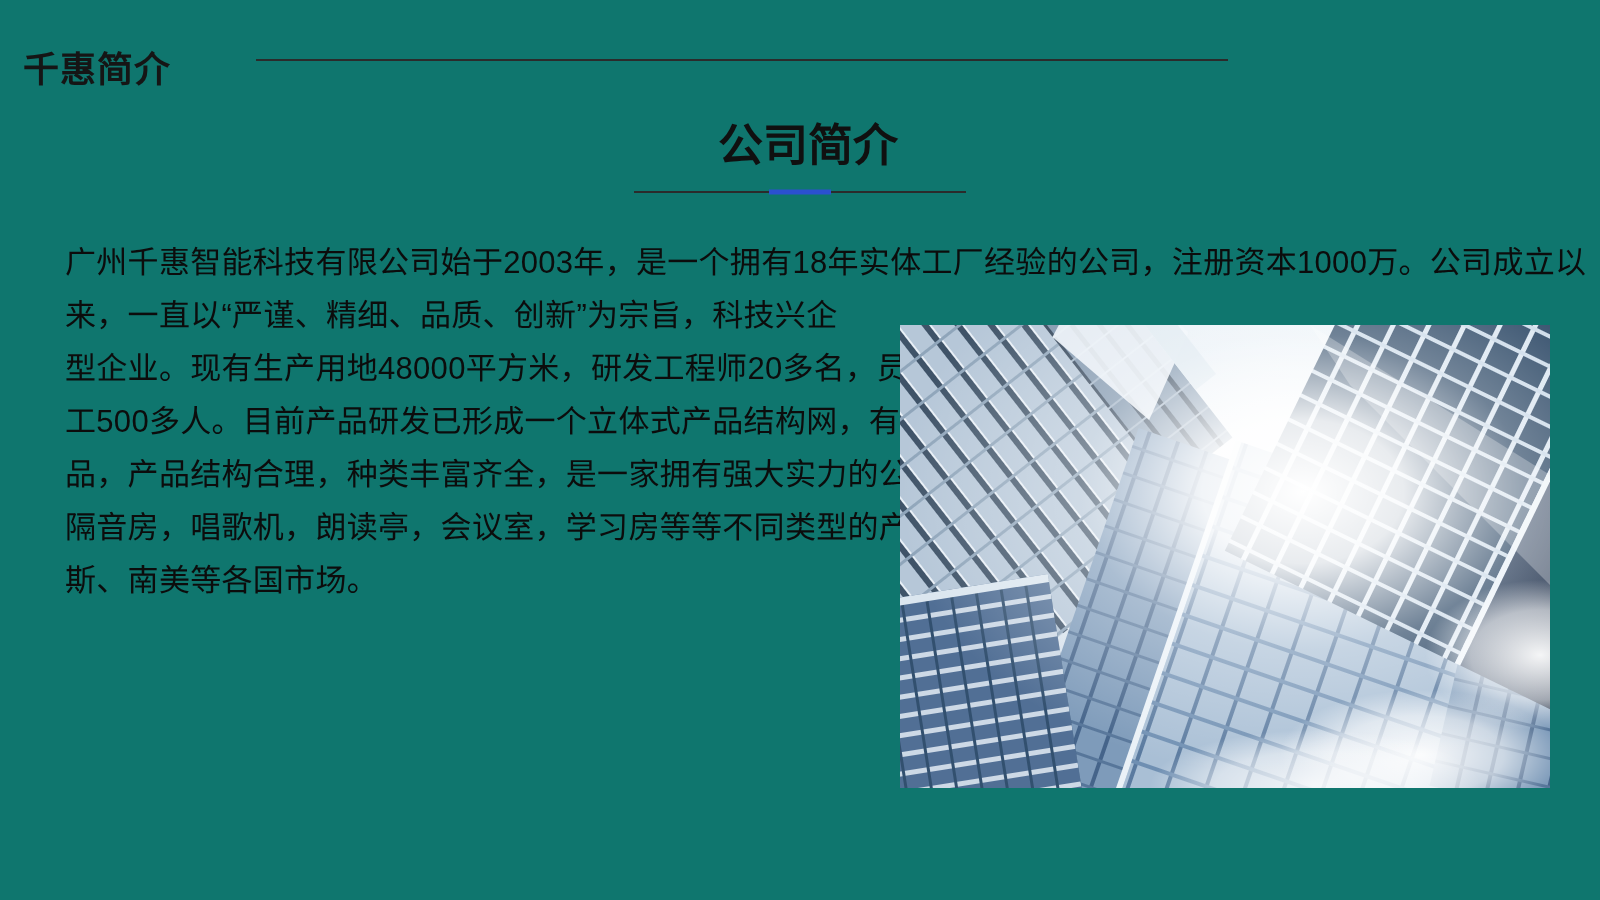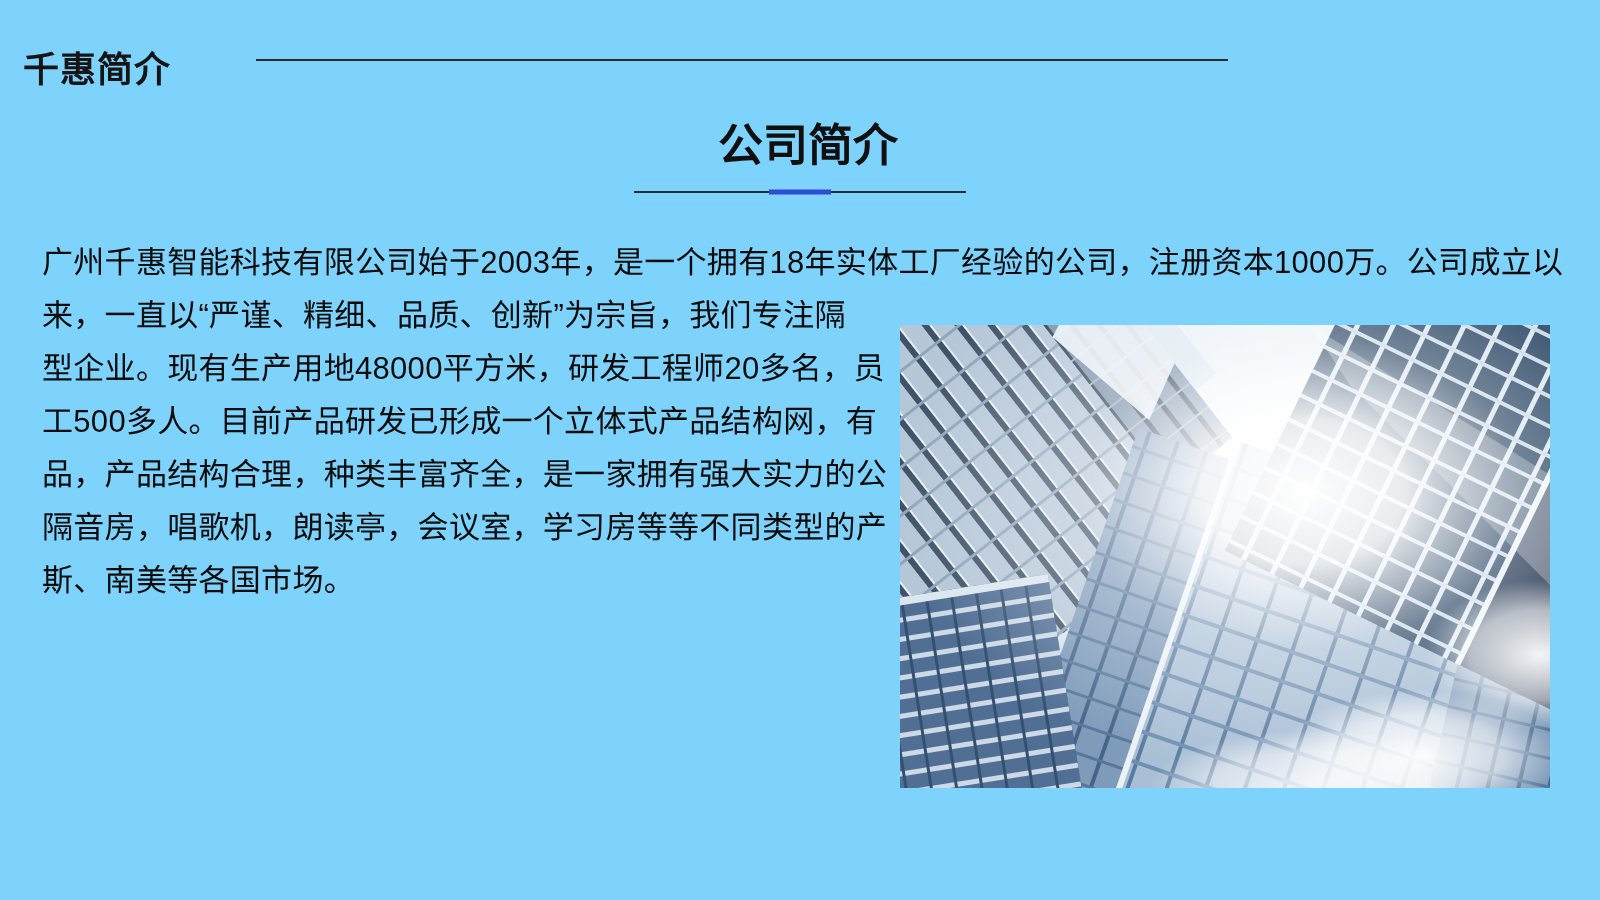--- a/index.html
+++ b/index.html
@@ -1,18 +1,18 @@
 <!DOCTYPE html>
 <html lang="zh-CN"><head>
 <meta charset="utf-8">
 <title>公司简介</title>
 <style>
   html,body{margin:0;padding:0;background:#ffffff;}
   .canvas{
-    position:relative;width:1600px;height:900px;background:#7dd3fc;
+    position:relative;width:1600px;height:900px;background:#0f766e;
     font-family:"Liberation Sans","DejaVu Sans",sans-serif;
     overflow:hidden;color:#0c0c0c;
   }
   .brand{
     position:absolute;left:23px;top:40px;margin:0;
     font-size:36px;font-weight:bold;color:#151515;letter-spacing:1px;
   }
   .top-rule{
     position:absolute;left:256px;top:59px;width:972px;height:2px;
     background:#2b2b2b;
@@ -23,21 +23,21 @@
   }
   .title-underline{
     position:absolute;left:634px;top:191px;width:332px;height:2px;
     background:#2b2b2b;
   }
   .title-underline .accent{
     position:absolute;left:50%;top:50%;transform:translate(-50%,-50%);
     width:62px;height:5px;background:#2b50cf;display:block;
   }
   .body-text{
-    position:absolute;left:42px;top:236px;width:1510px;
+    position:absolute;left:65px;top:236px;width:1510px;
   }
   .body-text p{
     margin:0;font-size:31px;line-height:53px;font-weight:400;
     color:#0c0c0c;white-space:pre;letter-spacing:0.3px;
   }
   .photo{
     position:absolute;left:900px;top:325px;width:650px;height:463px;
     overflow:hidden;
   }
   .photo svg{display:block;width:650px;height:463px;}
@@ -50,21 +50,21 @@
   <h1 class="brand">千惠简介</h1>
   <div class="top-rule"></div>
 
   <h2 class="section-title">公司简介</h2>
   <div class="title-underline">
     <span class="accent"></span>
   </div>
 
   <div class="body-text">
     <p>广州千惠智能科技有限公司始于2003年，是一个拥有18年实体工厂经验的公司，注册资本1000万。公司成立以</p>
-    <p>来，一直以“严谨、精细、品质、创新”为宗旨，我们专注隔</p>
+    <p>来，一直以“严谨、精细、品质、创新”为宗旨，科技兴企</p>
     <p>型企业。现有生产用地48000平方米，研发工程师20多名，员</p>
     <p>工500多人。目前产品研发已形成一个立体式产品结构网，有</p>
     <p>品，产品结构合理，种类丰富齐全，是一家拥有强大实力的公</p>
     <p>隔音房，唱歌机，朗读亭，会议室，学习房等等不同类型的产</p>
     <p>斯、南美等各国市场。</p>
   </div>
 
   <div class="photo">
     <svg viewBox="0 0 650 463" preserveAspectRatio="none">
       <defs>

